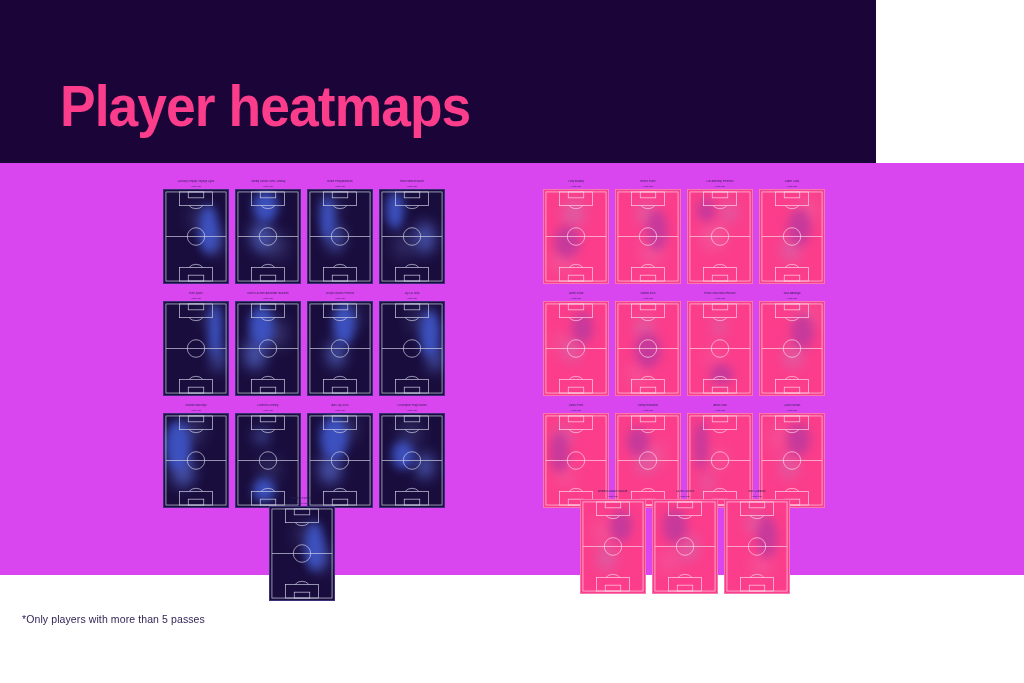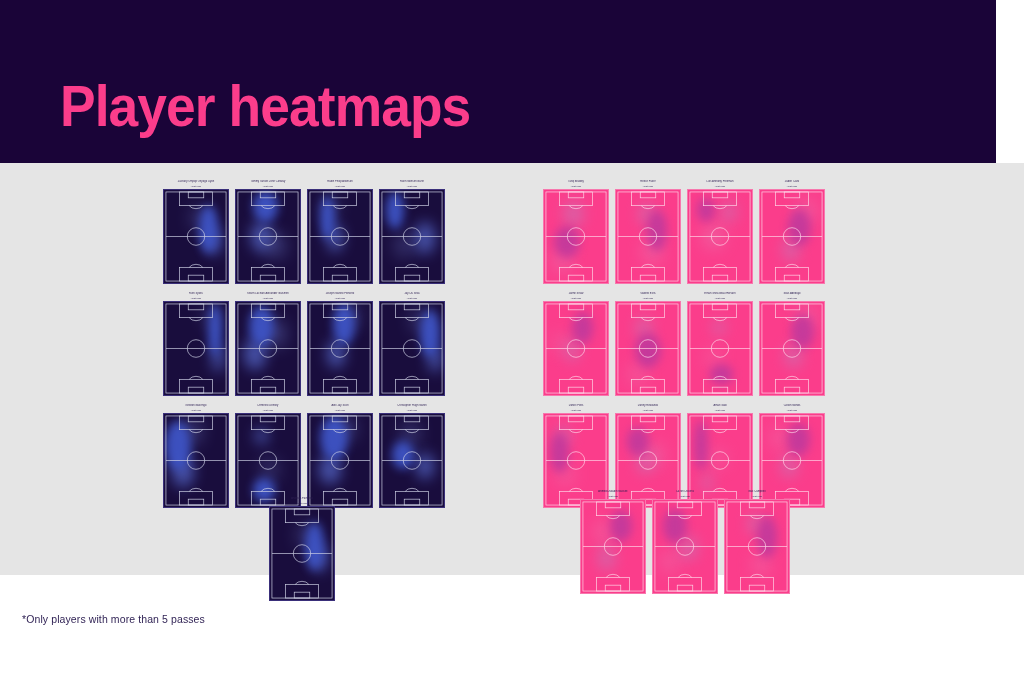--- a/index.html
+++ b/index.html
@@ -7,39 +7,39 @@
   body{
     width:1024px;height:683px;
     background:#ffffff;
     font-family:"Liberation Sans", sans-serif;
     overflow:hidden;
     position:relative;
   }
 
   
   #header-banner{
-    position:absolute;left:0;top:0;width:996px;height:163px;
+    position:absolute;left:0;top:0;width:876px;height:163px;
     background:#1a0438;
   }
   #page-title{
     position:absolute;left:60px;top:76px;
     font-size:58px;line-height:60px;
     font-weight:bold;
     letter-spacing:-1px;
     color:#fb3d8b;
     font-family:"Liberation Sans", sans-serif;
     transform:scaleX(0.92);
     transform-origin:left center;
     white-space:nowrap;
   }
 
   
   #board{
     position:absolute;left:0;top:163px;width:1024px;height:412px;
-    background:#e5e5e5;
+    background:#d946ef;
   }
 
   .grid{
     position:absolute;
     display:flex;flex-wrap:wrap;
   }
   #grid-home{ left:163px; top:17px; width:290px; }
   #grid-away{ left:543px; top:17px; width:290px; }
 
   .cell{

